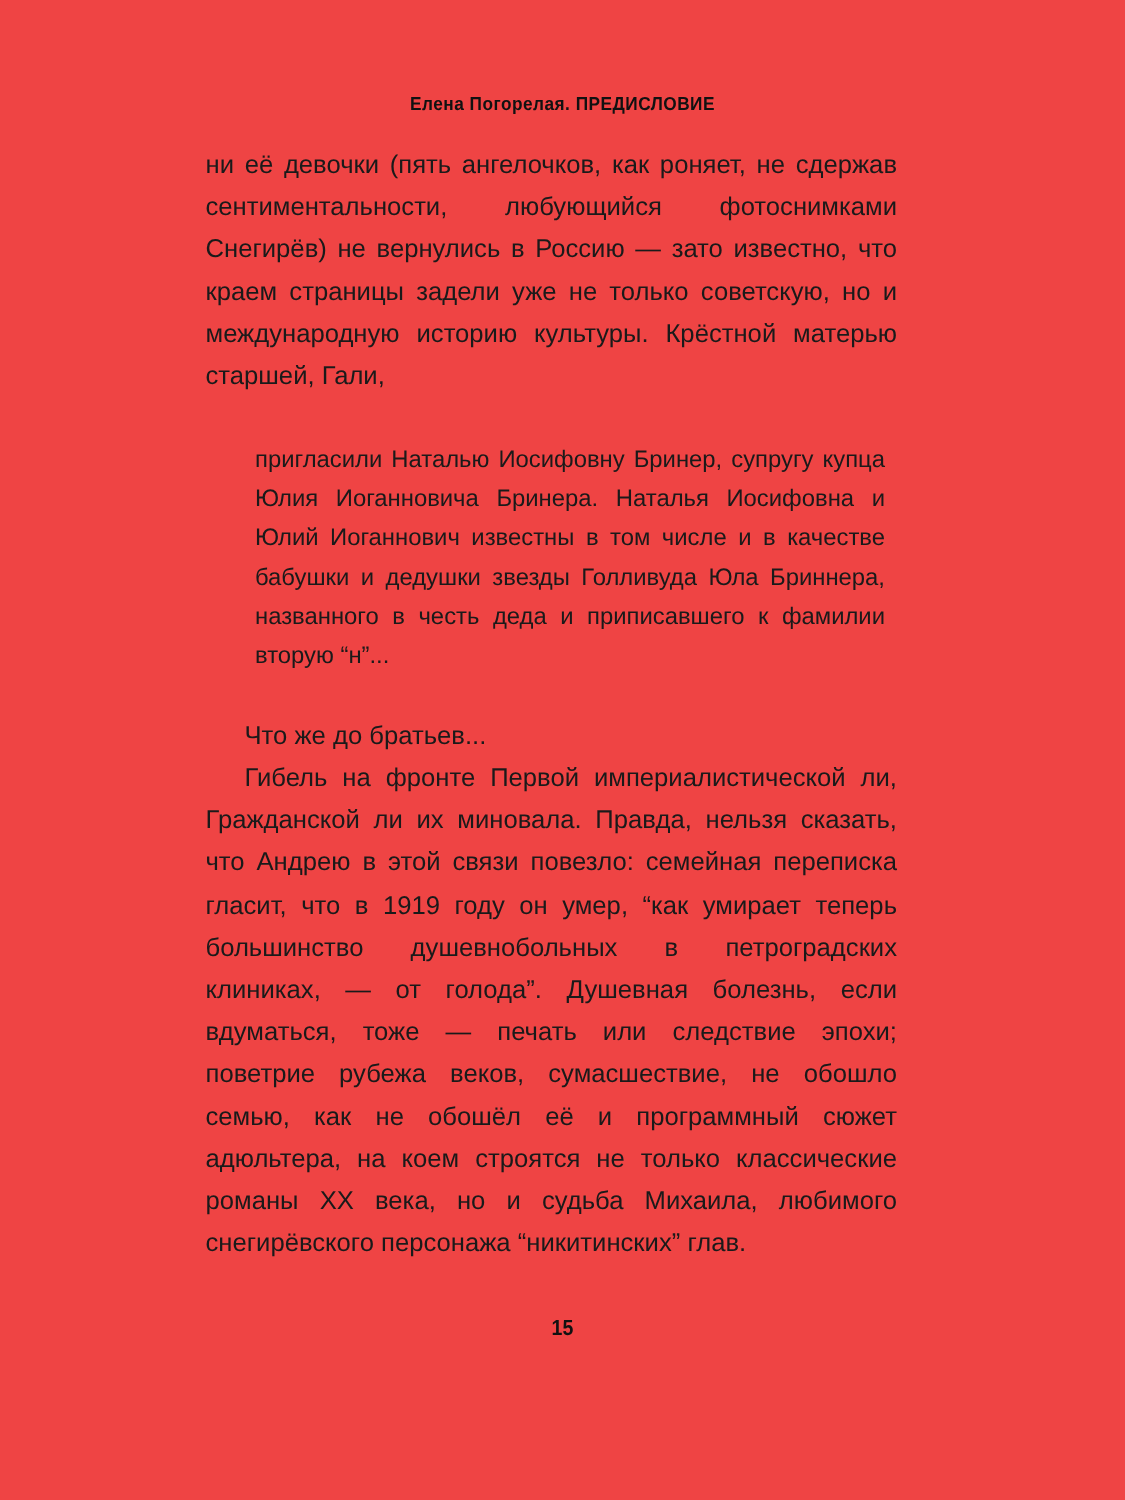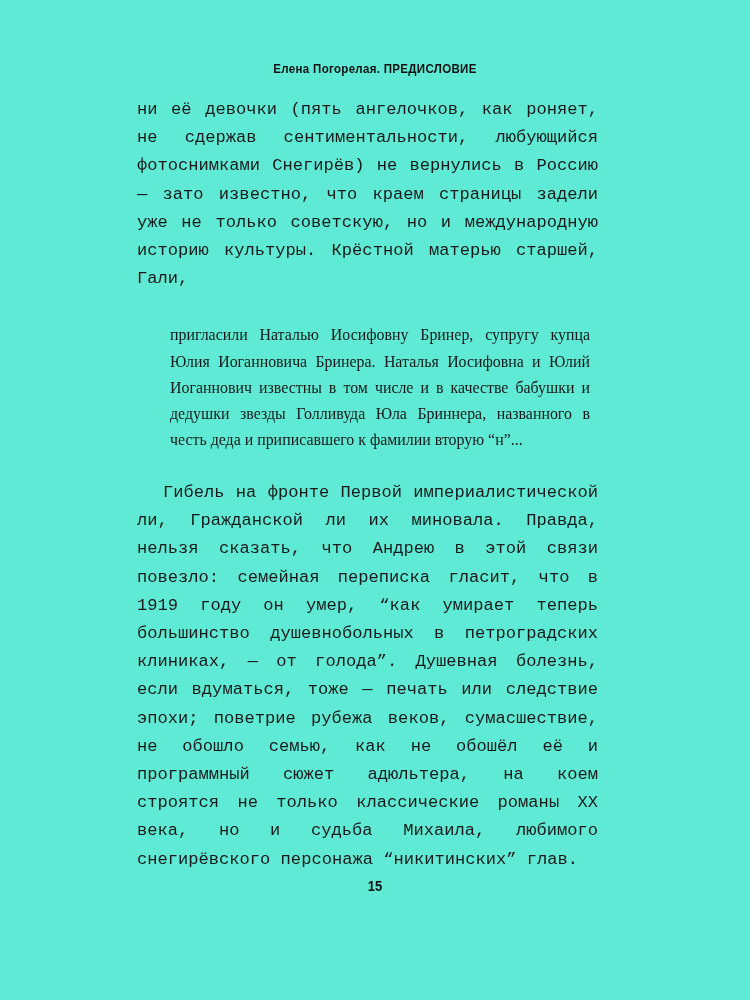--- a/index.html
+++ b/index.html
@@ -6,21 +6,21 @@
   html, body {
     margin: 0;
     padding: 0;
     background: #ffffff;
   }
 
   .page {
     position: relative;
     width: 750px;
     height: 1000px;
-    background: #5eead4;
+    background: #ef4444;
     overflow: hidden;
     box-sizing: border-box;
   }
 
   
   .running-head {
     position: absolute;
     top: 62px;
     left: 0;
     width: 750px;
@@ -37,21 +37,21 @@
 
   
   .text-column {
     position: absolute;
     top: 96px;
     left: 137px;
     width: 461px;
   }
 
   .body-par {
-    font-family: Liberation Mono, monospace;
+    font-family: Liberation Sans, sans-serif;
     font-size: 17.1px;
     line-height: 28.2px;
     color: #1a1a1a;
     text-align: justify;
     text-justify: inter-word;
     margin: 0;
     hyphens: manual;
     -webkit-hyphens: manual;
   }
 
@@ -69,21 +69,21 @@
 
   
   .quote-block {
     margin: 0;
     padding: 0 0 0 33px;
     width: 453px;
     box-sizing: border-box;
   }
 
   .quote-par {
-    font-family: Liberation Serif, serif;
+    font-family: Liberation Sans, sans-serif;
     font-size: 15.9px;
     line-height: 26.1px;
     color: #1a1a1a;
     text-align: justify;
     text-justify: inter-word;
     margin: 0;
   }
 
   
   .folio {
@@ -113,20 +113,21 @@
 
     <div class="gap-before-quote"></div>
 
     <blockquote class="quote-block">
       <p class="quote-par">пригласили Наталью Иосифовну Бринер, супругу купца Юлия Иоганновича Бринера. Наталья Иосифовна и Юлий Иоганнович известны в том числе и в качестве бабушки и дедушки звезды Голливуда Юла Бриннера, названного в честь деда и приписавшего к фамилии вторую “н”...</p>
     </blockquote>
 
     <div class="gap-after-quote"></div>
 
 
+    <p class="body-par indent">Что же до братьев...</p>
 
     <p class="body-par indent">Гибель на фронте Первой империалистической ли, Гражданской ли их миновала. Правда, нельзя сказать, что Андрею в этой связи повезло: семейная переписка гласит, что в 1919 году он умер, “как умирает теперь большинство душевнобольных в петроградских клиниках, — от голода”. Душевная болезнь, если вдуматься, тоже — печать или следствие эпохи; поветрие рубежа веков, сумасшествие, не обошло семью, как не обошёл её и программный сюжет адюльтера, на коем строятся не только классические романы XX века, но и судьба Михаила, любимого снегирёвского персонажа “никитинских” глав.</p>
 
 
   </div>
 
   <div class="folio">15</div>
 
 </div>
 

